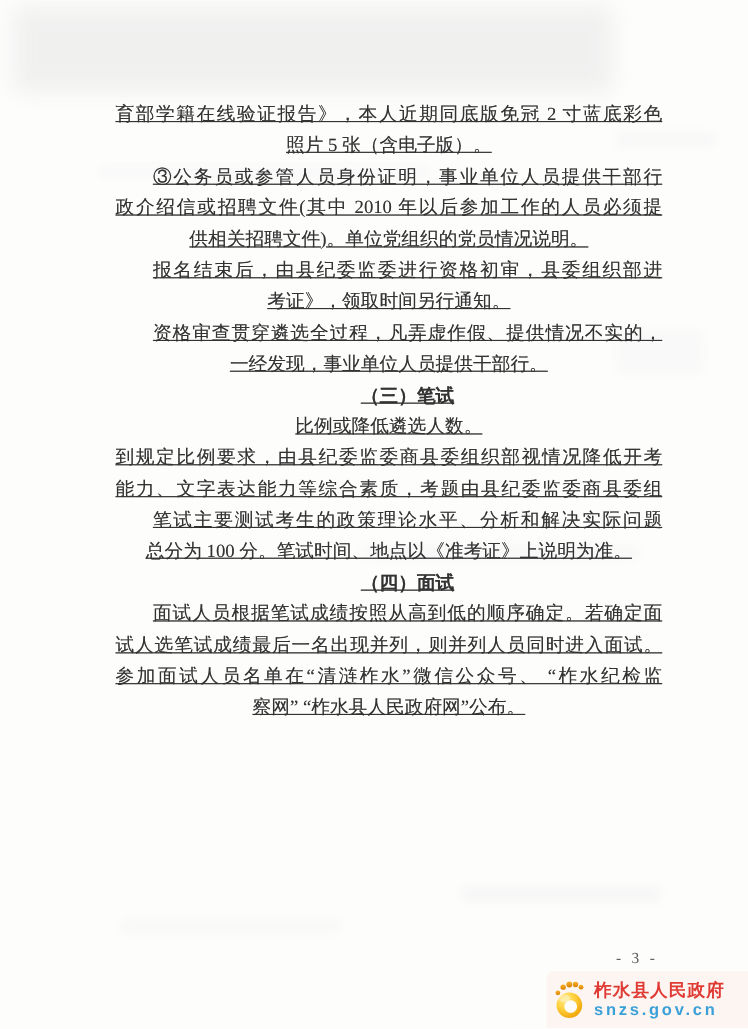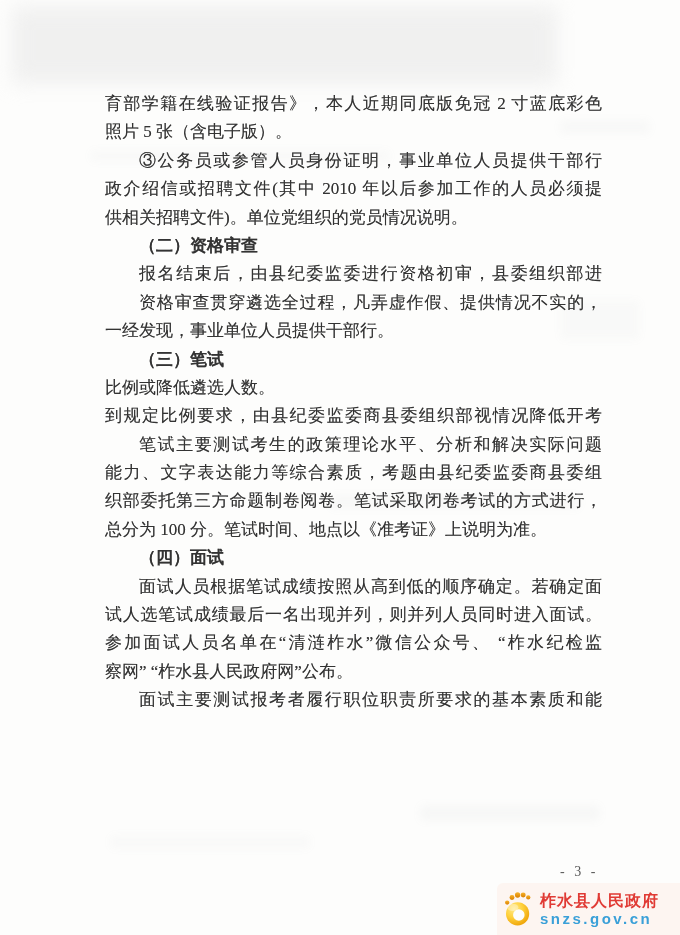--- a/index.html
+++ b/index.html
@@ -37,25 +37,26 @@
   .g5 { left: 420px; top: 805px; width: 180px; height: 16px; opacity: .06; }
   .g6 { left: 110px; top: 835px; width: 200px; height: 14px; opacity: .04; }
 
   .doc-text {
     position: absolute;
     left: 105px; top: 90px;
     width: 497px;
     color: #333333;
     font-size: 17px;
     text-shadow: 0 0 .5px rgba(40,40,40,.45);
+    text-decoration: underline;
   }
   .line {
     height: 28.4px;
     line-height: 28.4px;
-    text-align: left;
+    text-align: center;
   }
   .line.fill {
     text-align: justify;
     text-align-last: justify;
     text-justify: inter-ideograph;
   }
   .line.indent { text-indent: 2em; }
   .line.bold { font-weight: bold; }
 
   .page-num {
@@ -108,37 +109,35 @@
   <div class="ghost g4"></div>
   <div class="ghost g5"></div>
   <div class="ghost g6"></div>
 
   <div class="doc-text" id="document-body">
       <div class="line fill">育部学籍在线验证报告》，本人近期同底版免冠 2 寸蓝底彩色</div>
       <div class="line">照片 5 张（含电子版）。</div>
       <div class="line fill indent">③公务员或参管人员身份证明，事业单位人员提供干部行</div>
       <div class="line fill">政介绍信或招聘文件(其中 2010 年以后参加工作的人员必须提</div>
       <div class="line">供相关招聘文件)。单位党组织的党员情况说明。</div>
-      <div class="line indent bold">（二）资格审查</div>
       <div class="line fill indent">报名结束后，由县纪委监委进行资格初审，县委组织部进</div>
+      <div class="line">考证》，领取时间另行通知。</div>
       <div class="line fill indent">资格审查贯穿遴选全过程，凡弄虚作假、提供情况不实的，</div>
       <div class="line">一经发现，事业单位人员提供干部行。</div>
       <div class="line indent bold">（三）笔试</div>
       <div class="line">比例或降低遴选人数。</div>
       <div class="line fill">到规定比例要求，由县纪委监委商县委组织部视情况降低开考</div>
+      <div class="line fill">能力、文字表达能力等综合素质，考题由县纪委监委商县委组</div>
       <div class="line fill indent">笔试主要测试考生的政策理论水平、分析和解决实际问题</div>
-      <div class="line fill">能力、文字表达能力等综合素质，考题由县纪委监委商县委组</div>
-      <div class="line fill">织部委托第三方命题制卷阅卷。笔试采取闭卷考试的方式进行，</div>
       <div class="line">总分为 100 分。笔试时间、地点以《准考证》上说明为准。</div>
       <div class="line indent bold">（四）面试</div>
       <div class="line fill indent">面试人员根据笔试成绩按照从高到低的顺序确定。若确定面</div>
       <div class="line fill">试人选笔试成绩最后一名出现并列，则并列人员同时进入面试。</div>
       <div class="line fill">参加面试人员名单在“清涟柞水”微信公众号、 “柞水纪检监</div>
       <div class="line">察网” “柞水县人民政府网”公布。</div>
-      <div class="line fill indent">面试主要测试报考者履行职位职责所要求的基本素质和能</div>
     </div>
 
   <div class="page-num">- 3 -</div>
 
   <div class="watermark">
     <svg class="wm-icon" viewBox="0 0 40 48" xmlns="http://www.w3.org/2000/svg">
       <defs>
         <radialGradient id="bodyGrad" cx="35%" cy="30%" r="80%">
           <stop offset="0%" stop-color="#ffe98a"></stop>
           <stop offset="45%" stop-color="#ffd23e"></stop>

